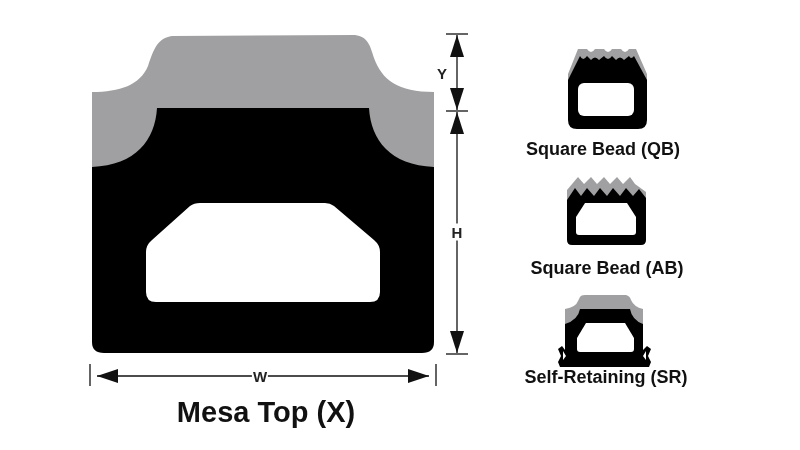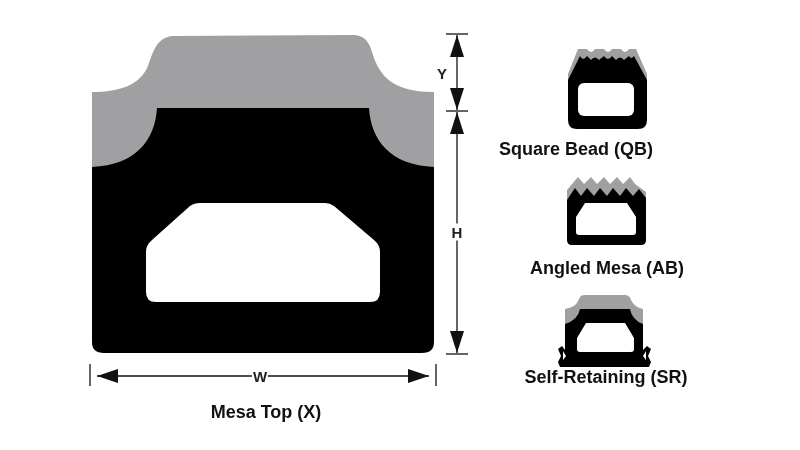--- a/index.html
+++ b/index.html
@@ -1,21 +1,21 @@
 <!DOCTYPE html>
 <html><head>
 <meta charset="utf-8">
 <style>
   html, body { margin: 0; padding: 0; background: #ffffff; }
   body { width: 800px; height: 450px; overflow: hidden; position: relative;
          font-family: "Liberation Sans", "DejaVu Sans", sans-serif; }
   #canvas { position: absolute; left: 0; top: 0; width: 800px; height: 450px; }
   .lbl { position: absolute; font-weight: bold; color: #111111; white-space: nowrap;
          transform: translate(-50%, -50%); line-height: 1; }
-  .lbl-main { font-size: 18px; }
+  .lbl-main { font-size: 29px; }
   .lbl-sub { font-size: 18px; }
   .dim-letter { position: absolute; font-weight: bold; color: #222222; font-size: 15px;
                 background: #ffffff; transform: translate(-50%, -50%); line-height: 1; padding: 1px 1px; }
 </style>
 </head>
 <body>
 
 <svg id="canvas" viewBox="0 0 800 450" xmlns="http://www.w3.org/2000/svg">
   <defs>
     <marker id="arrow" markerWidth="10" markerHeight="10" refX="9" refY="5" orient="auto" markerUnits="userSpaceOnUse">
@@ -103,15 +103,15 @@
     <path fill="#fff" d="M563,351 L566,356 L563,360 Z"></path>
     <path fill="#fff" d="M646,351 L643,356 L646,360 Z"></path>
   </g>
 </svg>
 
 <div class="dim-letter" style="left:442px; top:73px;">Y</div>
 <div class="dim-letter" style="left:457px; top:232px;">H</div>
 <div class="dim-letter" style="left:260px; top:376px;">W</div>
 
 <div class="lbl lbl-main" style="left:266px; top:412px;">Mesa Top (X)</div>
-<div class="lbl lbl-sub" style="left:576px; top:149px;">Square Bead (QB)</div>
-<div class="lbl lbl-sub" style="left:607px; top:268px;">Angled Mesa (AB)</div>
+<div class="lbl lbl-sub" style="left:603px; top:149px;">Square Bead (QB)</div>
+<div class="lbl lbl-sub" style="left:607px; top:268px;">Square Bead (AB)</div>
 <div class="lbl lbl-sub" style="left:606px; top:377px;">Self-Retaining (SR)</div>
 
 </body></html>

